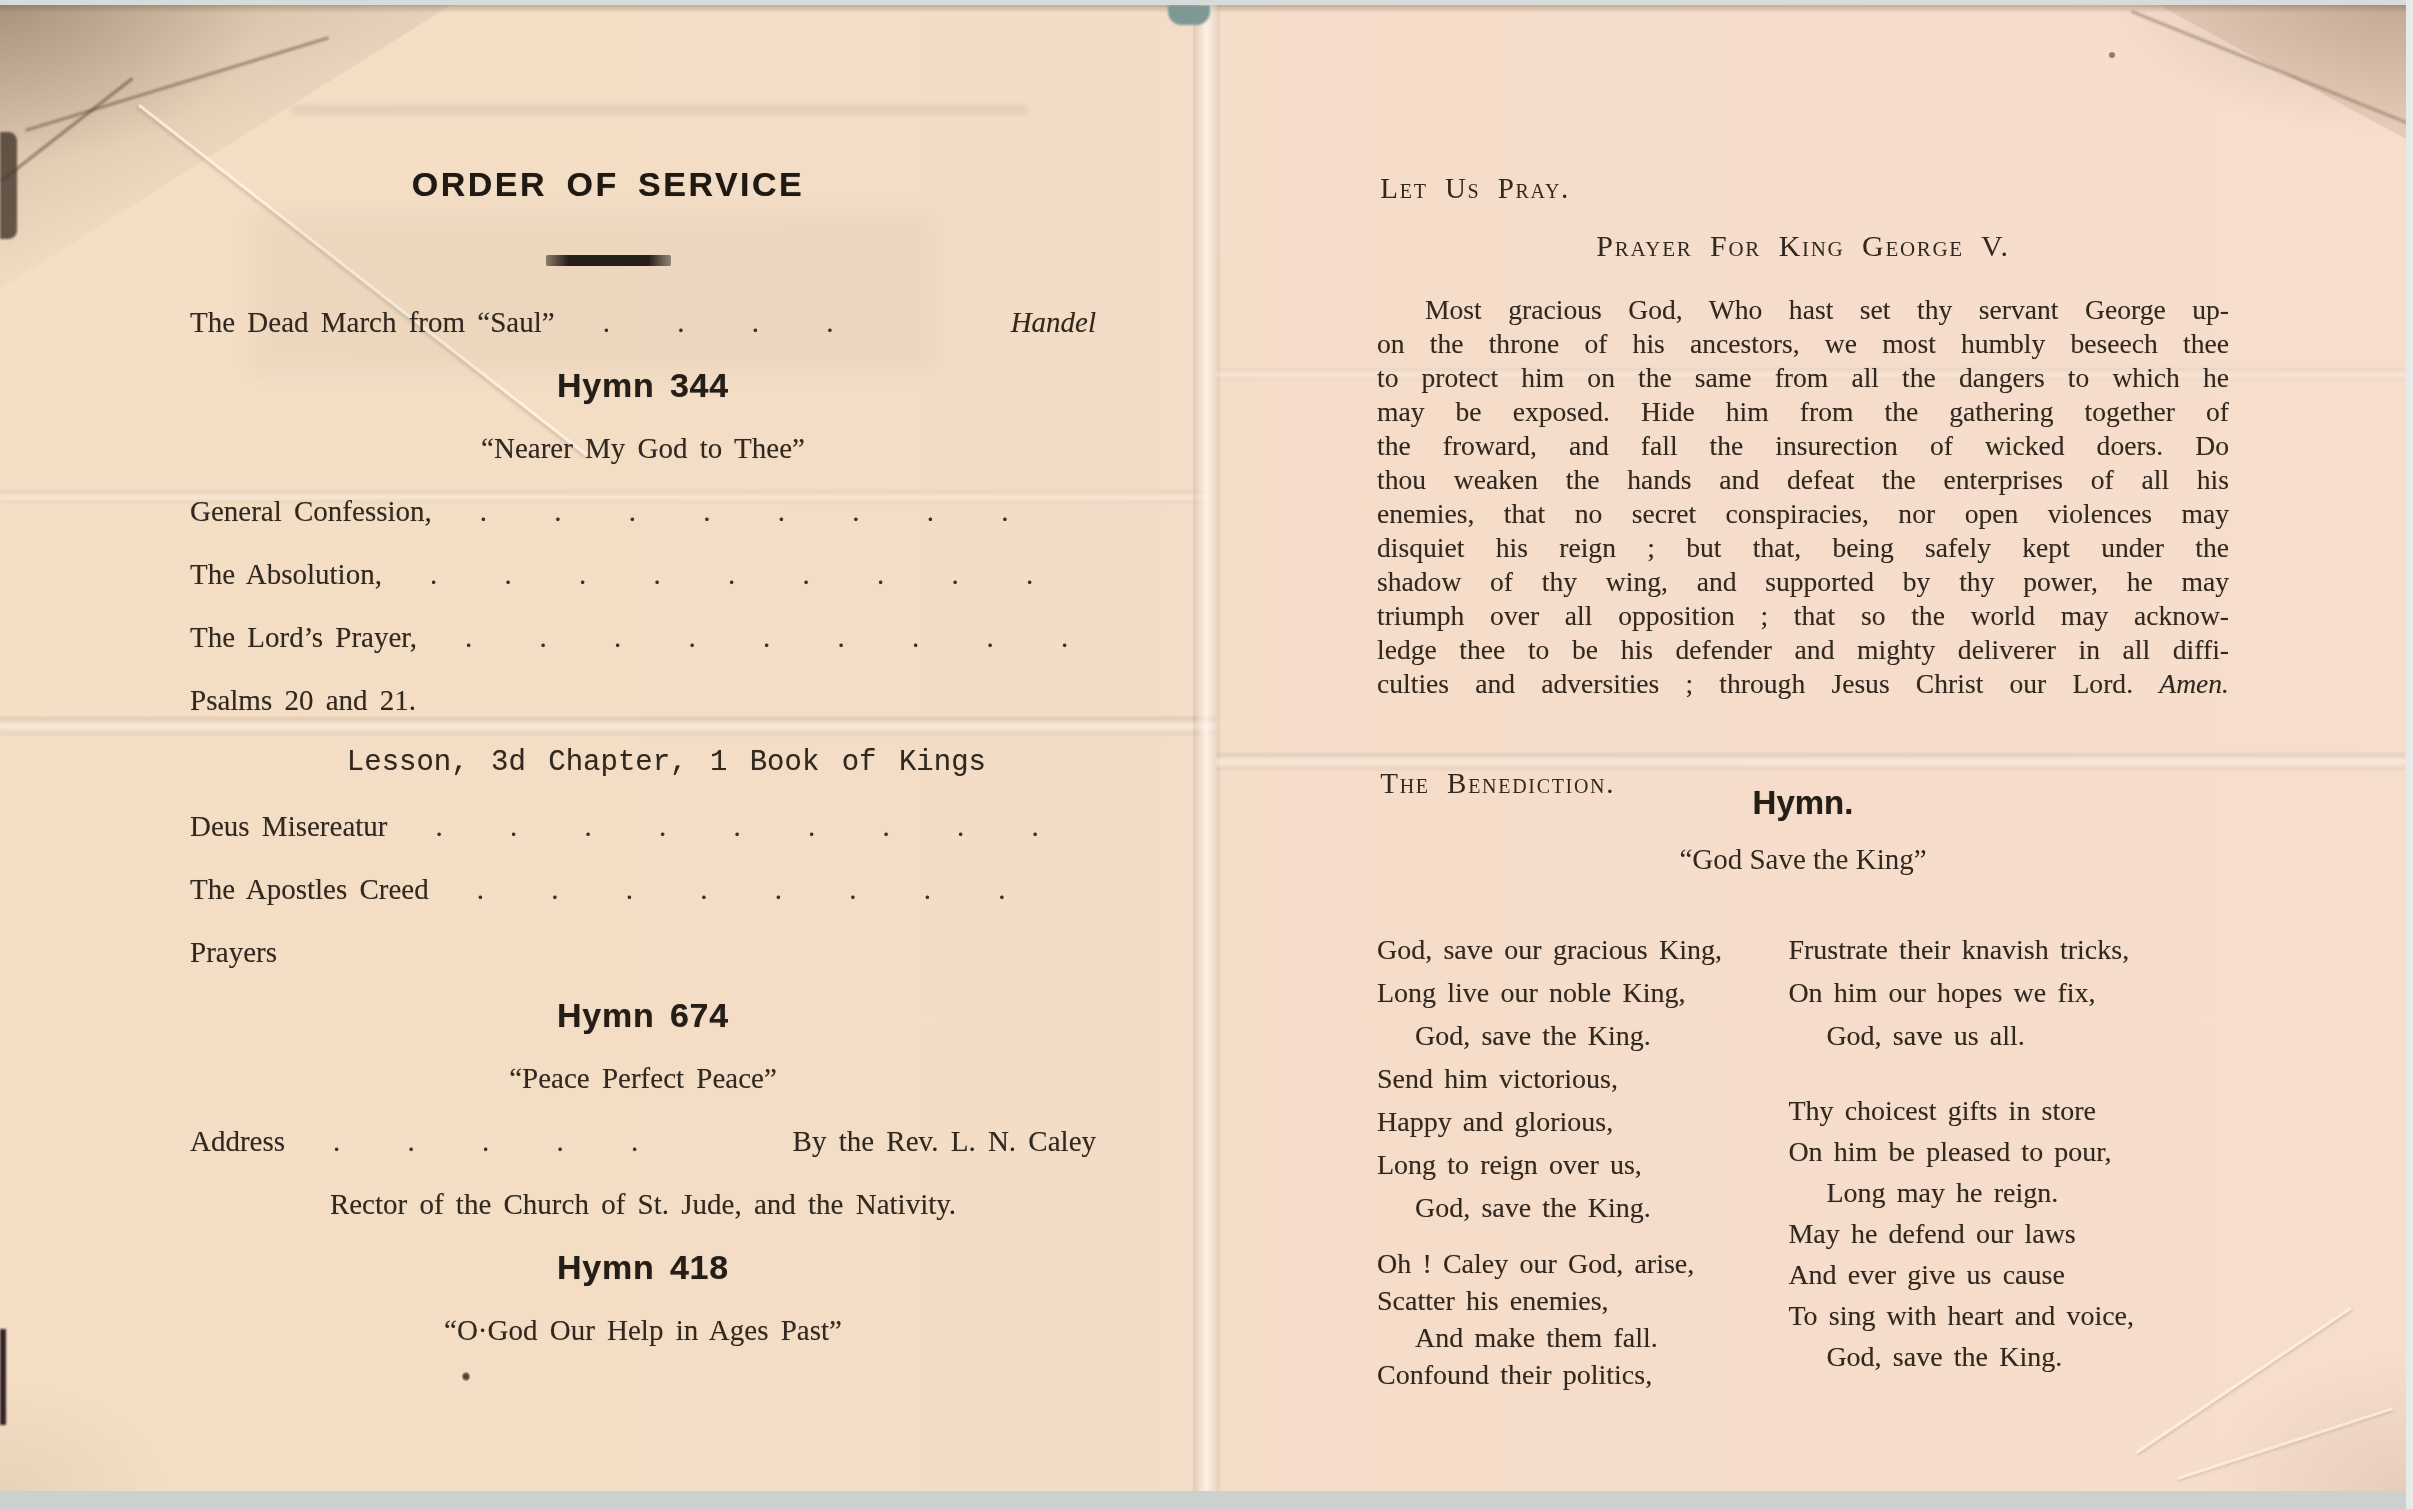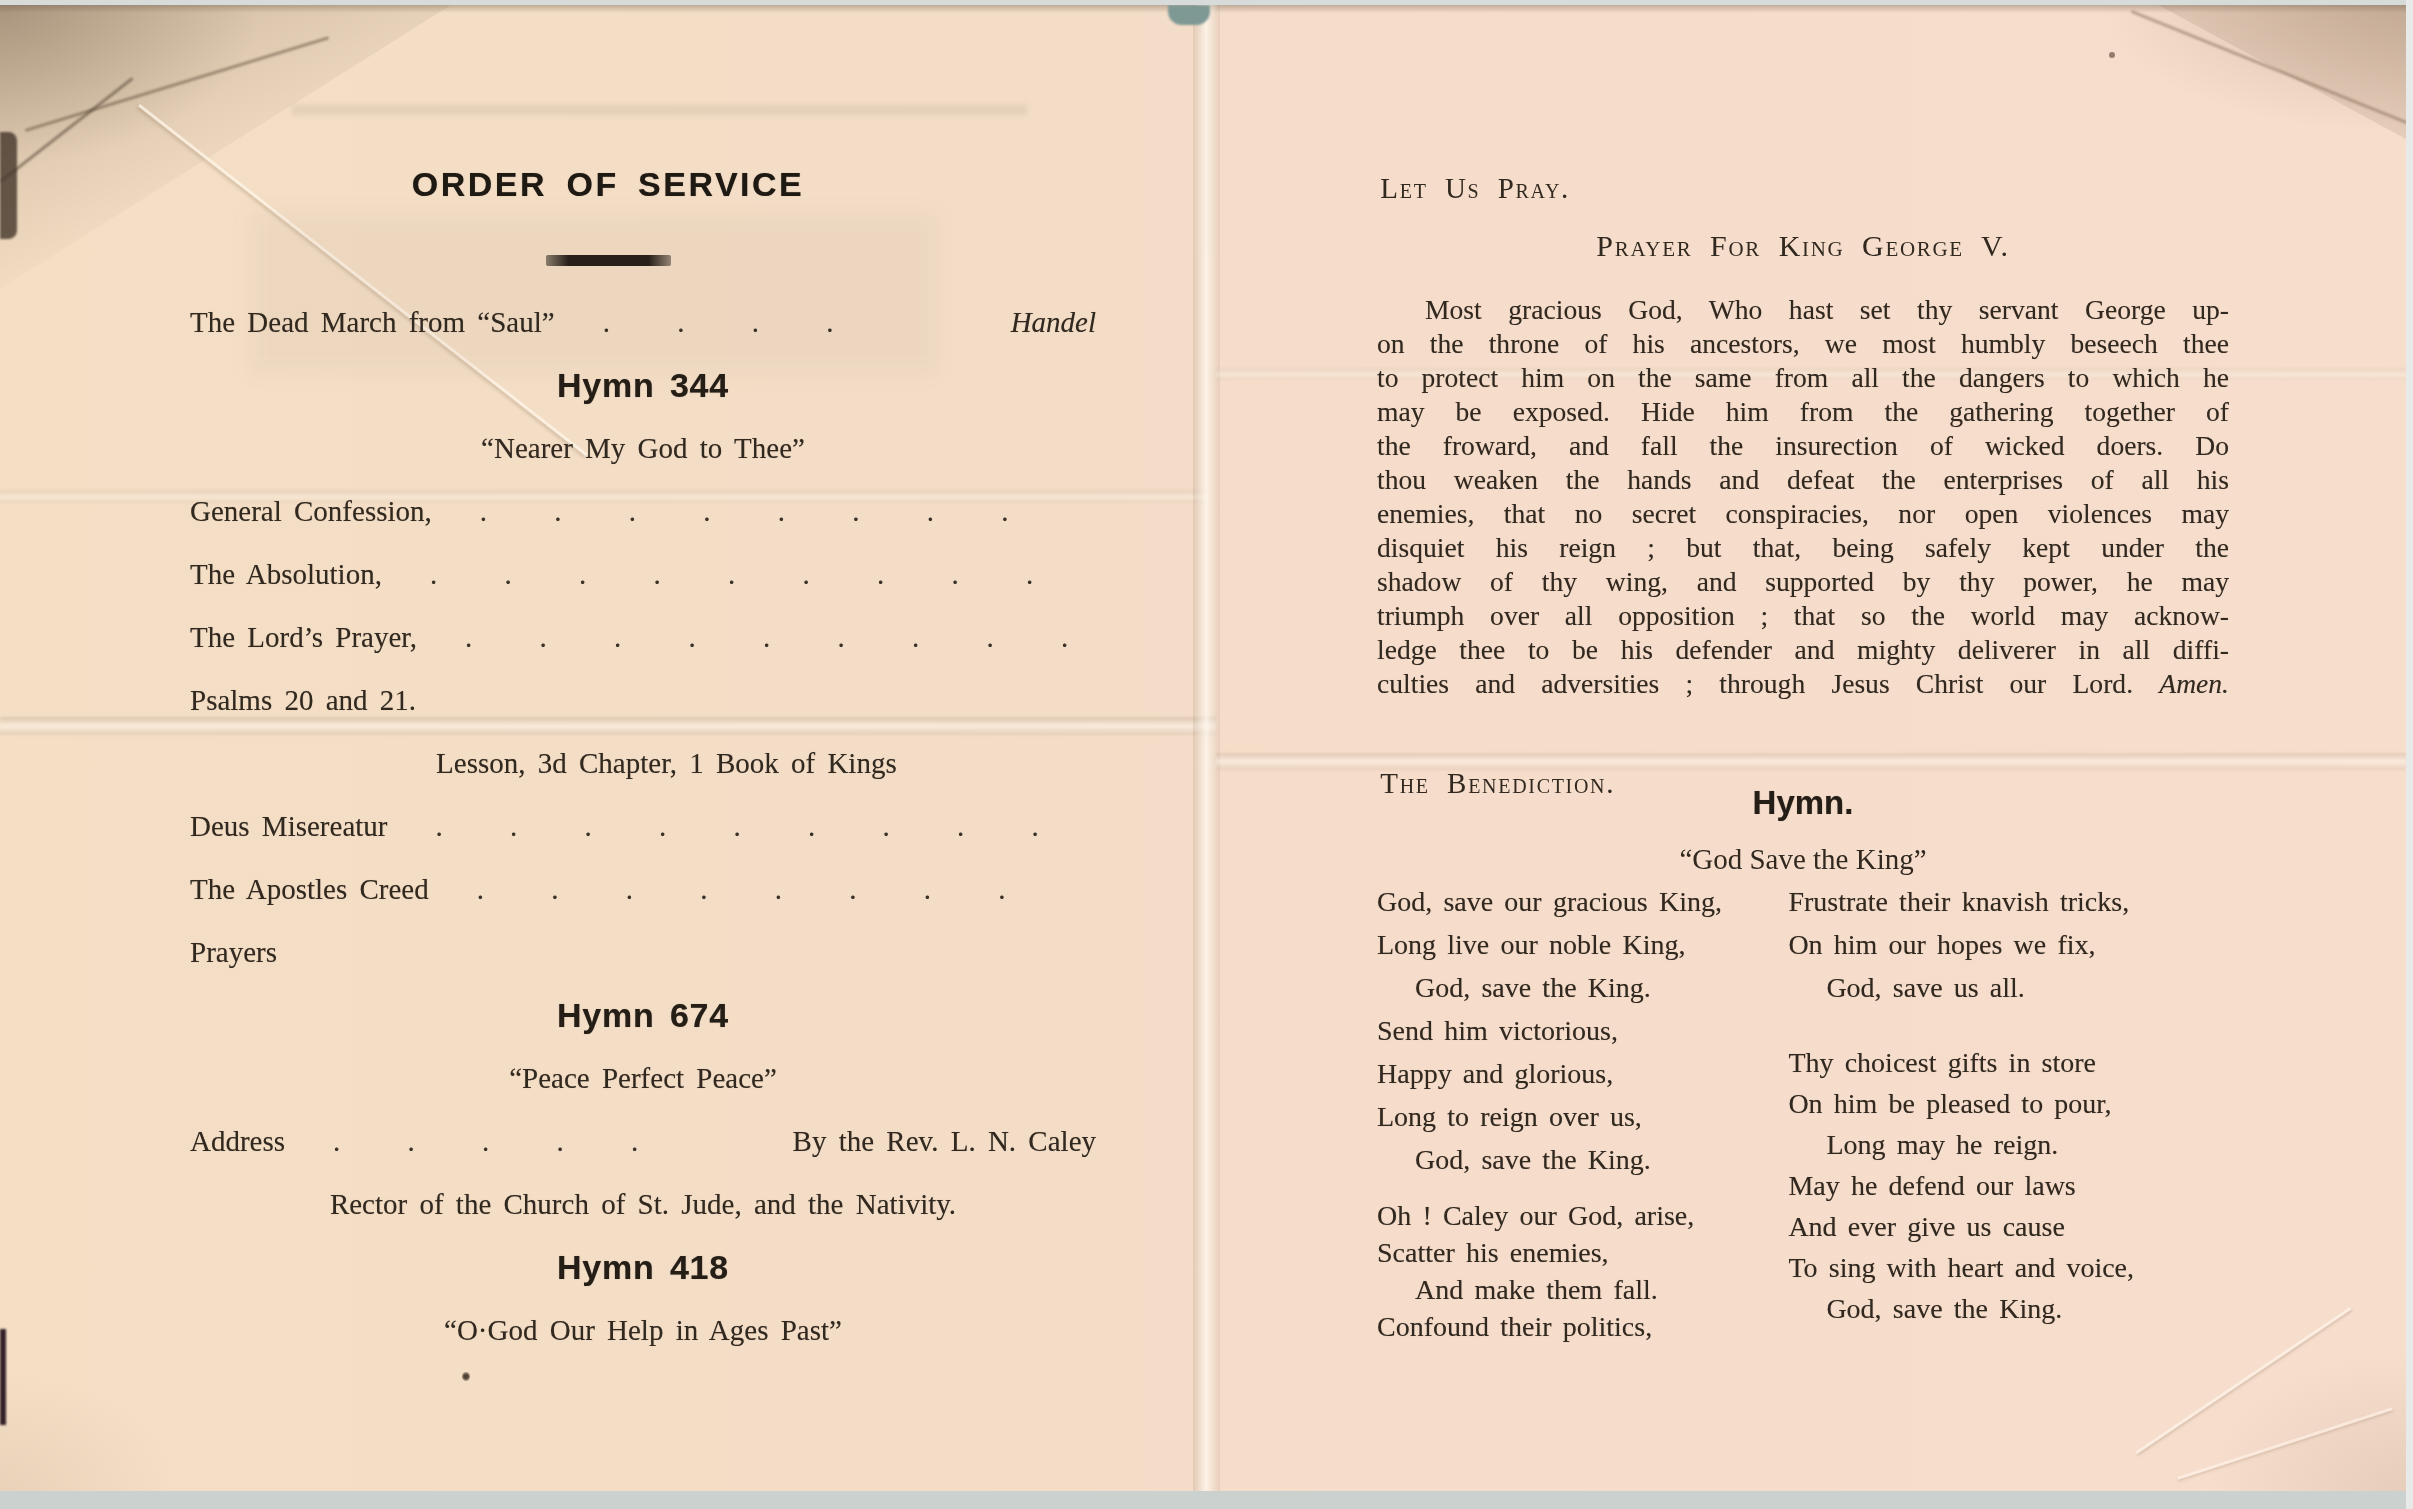--- a/index.html
+++ b/index.html
@@ -117,41 +117,41 @@
   .row .lbl { white-space: nowrap; }
   .row .dots { margin-left: 48px; word-spacing: 60px; white-space: nowrap;
     overflow: hidden; color: #3a3128; }
   .row .rt { margin-left: auto; white-space: nowrap; padding-left: 16.7px; }
   .row .rt.italic { font-style: italic; }
   .row.heading { text-align: center;
     font-family: "Liberation Sans", "DejaVu Sans", sans-serif;
     font-weight: 700; font-size: 34px; color: #241e17; letter-spacing: 0.8px;
     text-shadow: 0 0 0.8px rgba(40,32,24,0.5); }
   .row.quote, .row.center { text-align: center; }
-  .row.shift-right { transform: translateX(23.4px); }
+  .row.shift-right { transform: translateX(23.4px); font-family: Liberation Mono, monospace; }
 
   .right-page { position: absolute; left: 1377px; top: 0; width: 852px; }
   .smallcaps { font-variant: small-caps; letter-spacing: 1.7px; word-spacing: 8.4px; }
   .call-line { position: absolute; top: 167px; left: 3.3px; font-size: 29px; }
   .prayer-heading { position: absolute; top: 224px; left: 0; width: 100%;
     text-align: center; font-size: 30px; }
   .prayer { position: absolute; top: 288px; left: 0; width: 852px;
     font-size: 27.6px; }
   .pline { line-height: 34px; text-align: justify; text-align-last: justify;
     text-shadow: 0 0 0.8px rgba(55,45,35,0.3); }
   .pline.first { text-indent: 48px; }
   .amen { font-style: italic; }
   .benediction { position: absolute; top: 725px; left: 3.3px; font-size: 29px; margin-top: 37px; }
   .hymn-heading { position: absolute; top: 779px; left: 0; width: 100%;
     text-align: center; font-family: "Liberation Sans", "DejaVu Sans", sans-serif;
     font-weight: 700; font-size: 33px; color: #241e17;
     text-shadow: 0 0 0.8px rgba(40,32,24,0.5); }
   .hymn-title { position: absolute; top: 838px; left: 0; width: 100%;
     text-align: center; font-size: 29px; }
-  .verses { position: absolute; top: 878px; left: 0; width: 886px; display: flex; }
+  .verses { position: absolute; top: 926px; left: 0; width: 886px; display: flex; }
   .vcol-left { width: 403px; }
   .vcol-right { width: 455px; margin-left: 8.4px; }
   .v { height: 43px; font-size: 28px; line-height: 38px; word-spacing: 4.2px;
     white-space: nowrap; text-shadow: 0 0 0.8px rgba(55,45,35,0.35); }
   .v.tight { height: 37px; }
   .v.r2 { height: 41px; }
   .v.indent { padding-left: 38px; }
   .vgap-l { height: 12.5px; }
   .vgap-r { height: 32px; }
 

